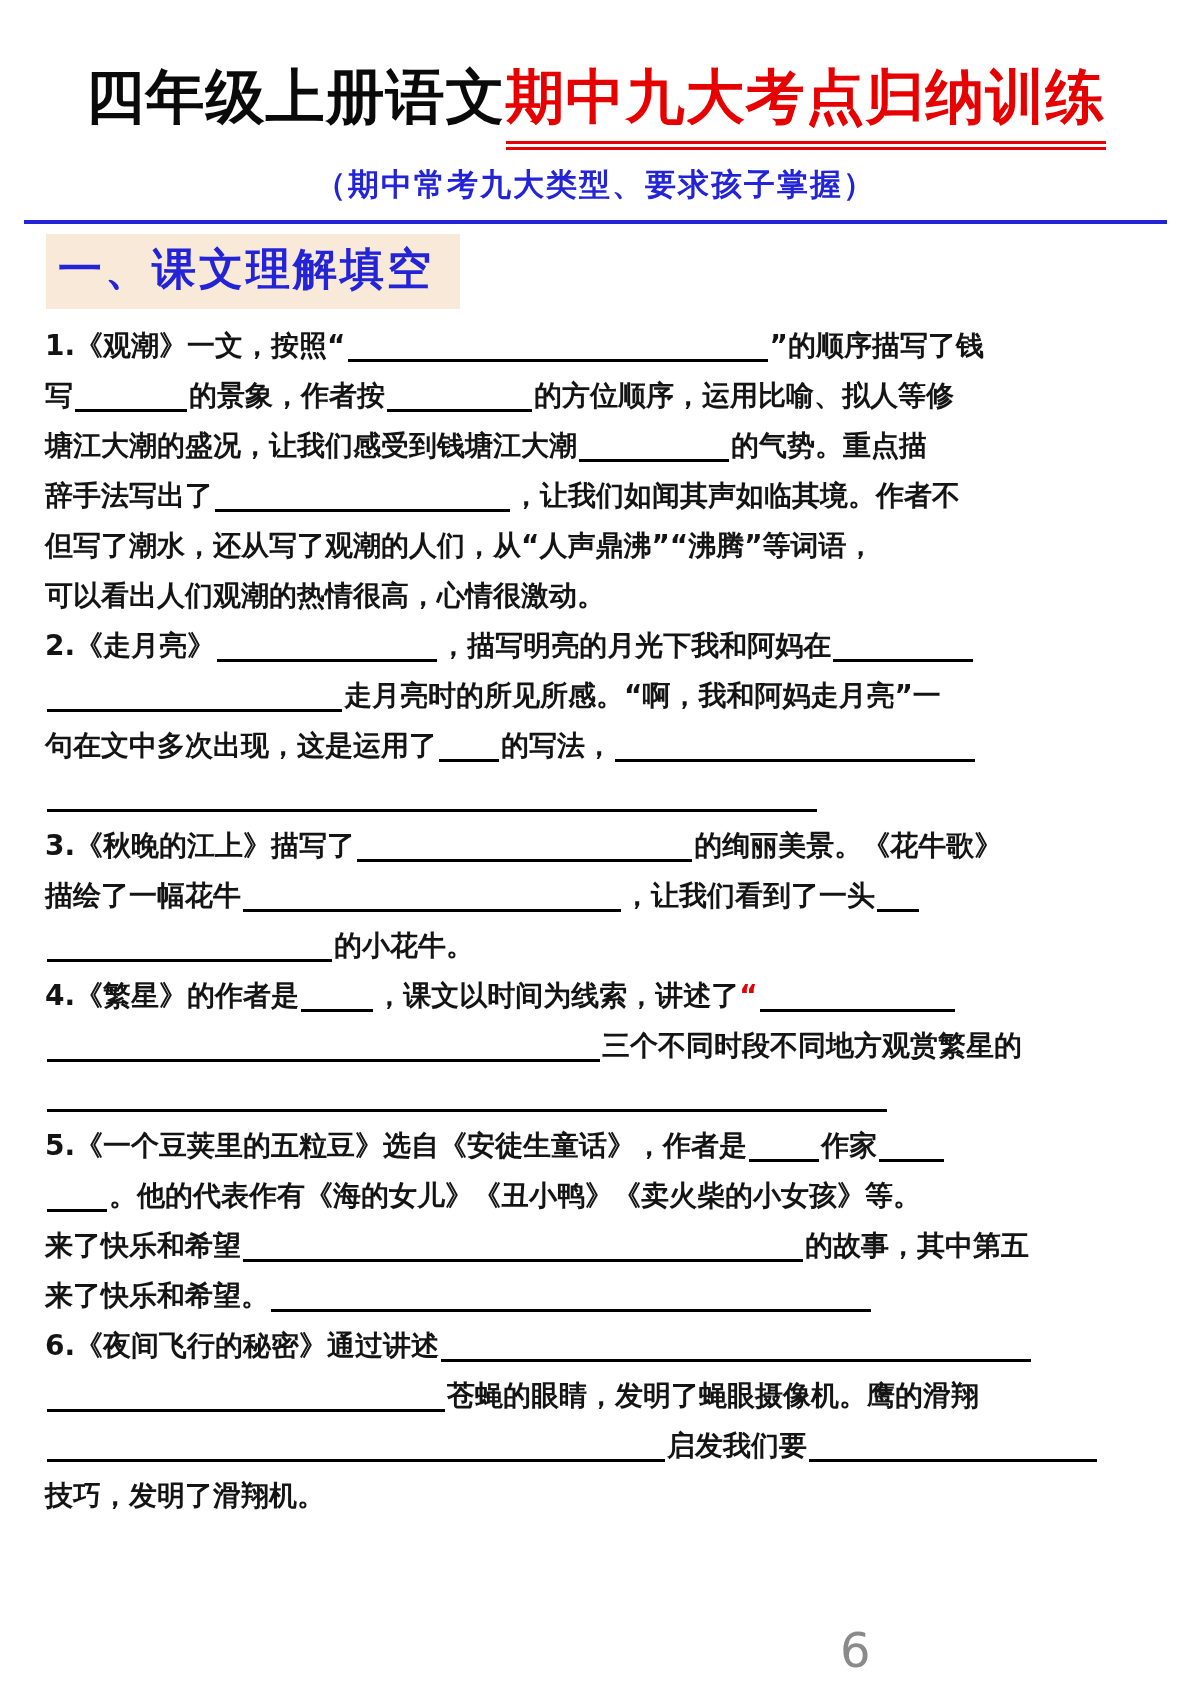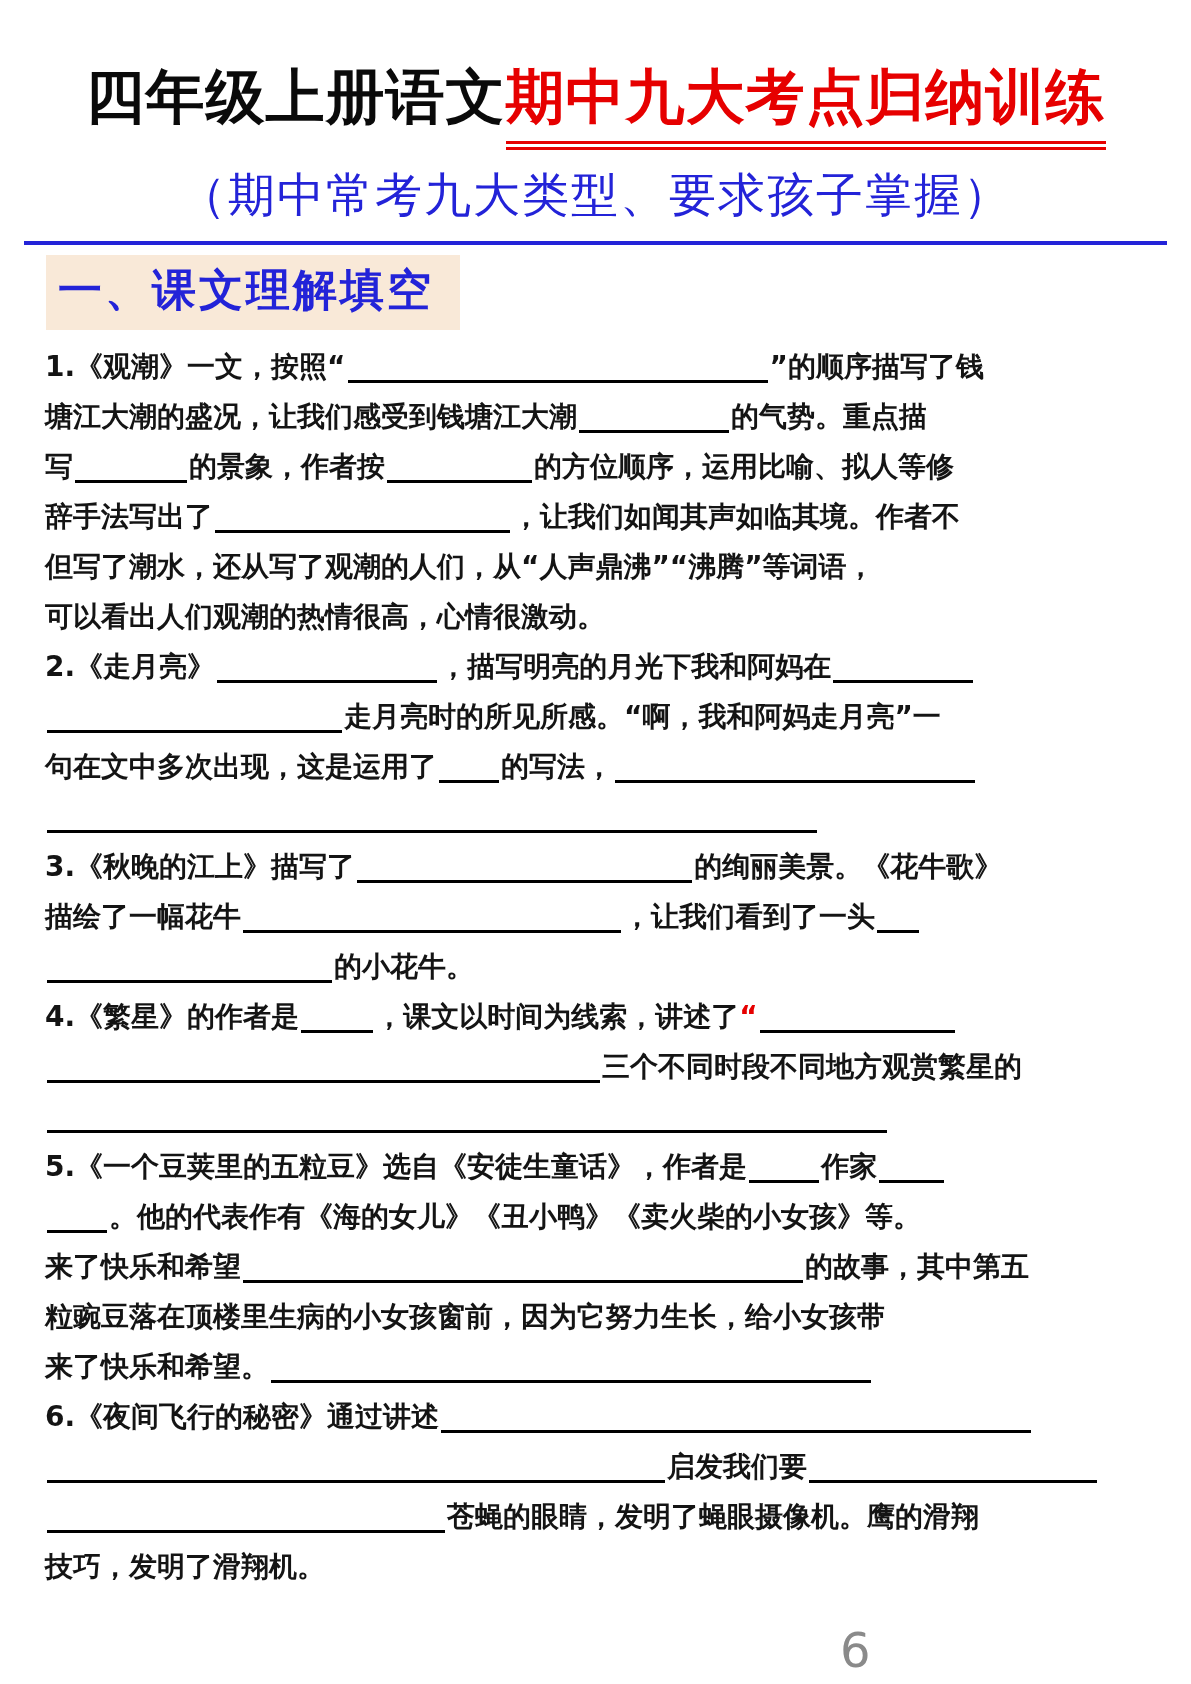--- a/index.html
+++ b/index.html
@@ -29,22 +29,22 @@
   }
   .title-black { color: #0a0a0a; }
   .title-red {
     color: var(--red);
     display: inline-block;
     border-bottom: 9px double var(--red);
     padding-bottom: 3px;
   }
   .subtitle {
     margin-top: 14px;
-    font-size: 47px;
-    font-weight: normal;
+    font-size: 31px;
+    font-weight: bold;
     color: var(--blue);
     letter-spacing: 2px;
     white-space: nowrap;
   }
   .divider {
     margin: 14px 24px 0 24px;
     height: 4px;
     background: var(--blue);
   }
   .section-chip {
@@ -100,40 +100,39 @@
   </div>
 
   <div class="divider"></div>
 
   <div>
     <span class="section-chip">一、课文理解填空</span>
   </div>
 
   <div class="content">
       <div class="line"><span class="seg">1.《观潮》一文，按照“</span><span class="blank" style="width: 420px;"></span><span class="seg">”的顺序描写了钱</span></div>
+      <div class="line"><span class="seg">写</span><span class="blank" style="width: 112px;"></span><span class="seg">的景象，作者按</span><span class="blank" style="width: 145px;"></span><span class="seg">的方位顺序，运用比喻、拟人等修</span></div>
       <div class="line"><span class="seg">塘江大潮的盛况，让我们感受到钱塘江大潮</span><span class="blank" style="width: 150px;"></span><span class="seg">的气势。重点描</span></div>
-      <div class="line"><span class="seg">写</span><span class="blank" style="width: 112px;"></span><span class="seg">的景象，作者按</span><span class="blank" style="width: 145px;"></span><span class="seg">的方位顺序，运用比喻、拟人等修</span></div>
       <div class="line"><span class="seg">辞手法写出了</span><span class="blank" style="width: 295px;"></span><span class="seg">，让我们如闻其声如临其境。作者不</span></div>
       <div class="line"><span class="seg">但写了潮水，还从写了观潮的人们，从“人声鼎沸”“沸腾”等词语，</span></div>
       <div class="line"><span class="seg">可以看出人们观潮的热情很高，心情很激动。</span></div>
       <div class="line"><span class="seg">2.《走月亮》</span><span class="blank" style="width: 220px;"></span><span class="seg">，描写明亮的月光下我和阿妈在</span><span class="blank" style="width: 140px;"></span></div>
       <div class="line"><span class="blank" style="width: 295px;"></span><span class="seg">走月亮时的所见所感。“啊，我和阿妈走月亮”一</span></div>
       <div class="line"><span class="seg">句在文中多次出现，这是运用了</span><span class="blank" style="width: 60px;"></span><span class="seg">的写法，</span><span class="blank" style="width: 360px;"></span></div>
       <div class="line"><span class="blank" style="width: 770px;"></span></div>
       <div class="line"><span class="seg">3.《秋晚的江上》描写了</span><span class="blank" style="width: 335px;"></span><span class="seg">的绚丽美景。《花牛歌》</span></div>
       <div class="line"><span class="seg">描绘了一幅花牛</span><span class="blank" style="width: 378px;"></span><span class="seg">，让我们看到了一头</span><span class="blank" style="width: 42px;"></span></div>
       <div class="line"><span class="blank" style="width: 285px;"></span><span class="seg">的小花牛。</span></div>
       <div class="line"><span class="seg">4.《繁星》的作者是</span><span class="blank" style="width: 72px;"></span><span class="seg">，课文以时间为线索，讲述了</span><span class="seg red">“</span><span class="blank" style="width: 195px;"></span></div>
       <div class="line"><span class="blank" style="width: 553px;"></span><span class="seg">三个不同时段不同地方观赏繁星的</span></div>
       <div class="line"><span class="blank" style="width: 840px;"></span></div>
       <div class="line"><span class="seg">5.《一个豆荚里的五粒豆》选自《安徒生童话》，作者是</span><span class="blank" style="width: 70px;"></span><span class="seg">作家</span><span class="blank" style="width: 65px;"></span></div>
       <div class="line"><span class="blank" style="width: 60px;"></span><span class="seg">。他的代表作有《海的女儿》《丑小鸭》《卖火柴的小女孩》等。</span></div>
       <div class="line"><span class="seg">来了快乐和希望</span><span class="blank" style="width: 560px;"></span><span class="seg">的故事，其中第五</span></div>
-      <div class="line"><span class="seg">粒豌豆落在顶楼里生病的小女孩窗前，因为它努力生长，给小女孩带</span></div>
       <div class="line"><span class="seg">来了快乐和希望。</span><span class="blank" style="width: 600px;"></span></div>
       <div class="line"><span class="seg">6.《夜间飞行的秘密》通过讲述</span><span class="blank" style="width: 590px;"></span></div>
+      <div class="line"><span class="blank" style="width: 398px;"></span><span class="seg">苍蝇的眼睛，发明了蝇眼摄像机。鹰的滑翔</span></div>
       <div class="line"><span class="blank" style="width: 618px;"></span><span class="seg">启发我们要</span><span class="blank" style="width: 288px;"></span></div>
-      <div class="line"><span class="blank" style="width: 398px;"></span><span class="seg">苍蝇的眼睛，发明了蝇眼摄像机。鹰的滑翔</span></div>
       <div class="line"><span class="seg">技巧，发明了滑翔机。</span></div>
     </div>
 
   <div class="page-number">6</div>
 </div>
 
 </body></html>

